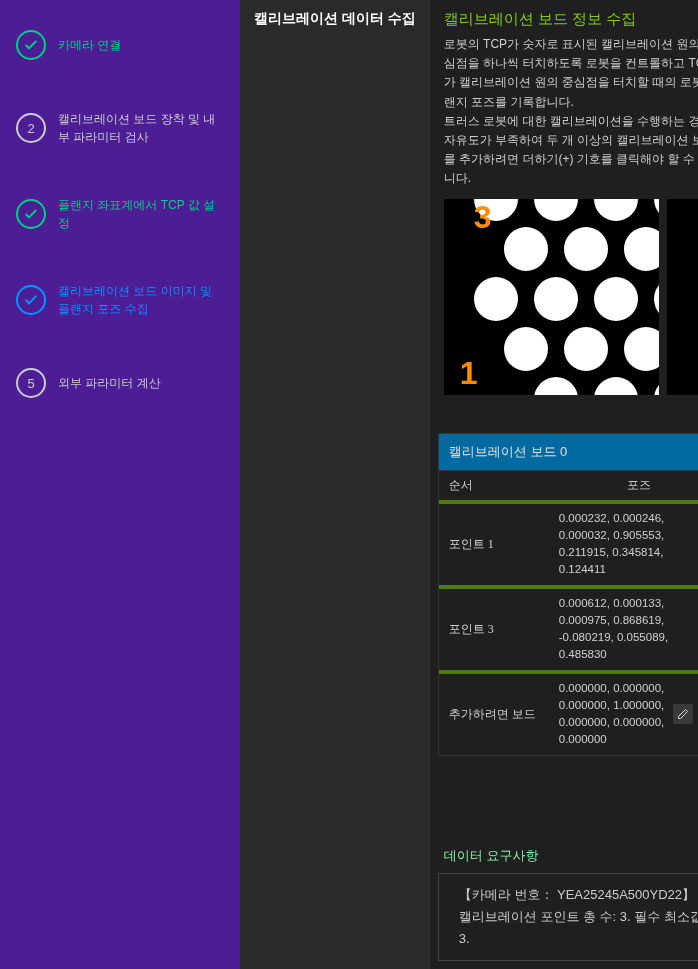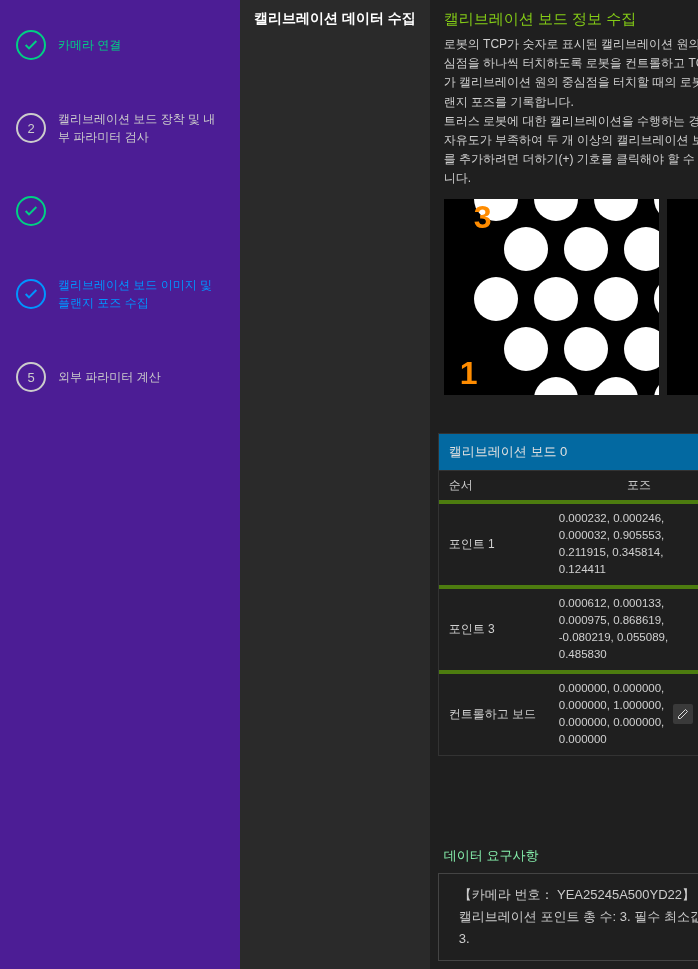--- a/index.html
+++ b/index.html
@@ -153,21 +153,21 @@
       cursor: pointer;
       color: #ccc;
     }
     .table-head {
       display: flex;
       padding: 6px 10px;
       font-size: 12px;
       color: #ccc;
       border-top: 1px solid #333;
     }
-    .col-order { width: 110px; }
+    .col-order { width: 110px; font-family: Liberation Serif, serif; }
     .col-pose { flex: 1; text-align: center; }
     .data-row {
       display: flex;
       align-items: center;
       padding: 6px 10px;
       font-size: 11.5px;
       color: #d0d0d0;
       border-top: 4px solid #4d7c0f;
       line-height: 1.5;
     }
@@ -222,20 +222,21 @@
     <div class="step-circle">2</div>
     <div class="step-label">캘리브레이션 보드 장착 및 내부 파라미터 검사</div>
   </div>
 
   <div class="step-item">
     <div class="step-circle done">
       <svg width="16" height="16" viewBox="0 0 24 24" fill="none" stroke="currentColor" stroke-width="3">
           <polyline points="20 6 9 17 4 12"></polyline>
         </svg>
     </div>
+    <div class="step-label done">플랜지 좌표계에서 TCP 값 설정</div>
   </div>
 
   <div class="step-item">
     <div class="step-circle active">
       <svg width="16" height="16" viewBox="0 0 24 24" fill="none" stroke="currentColor" stroke-width="3">
           <polyline points="20 6 9 17 4 12"></polyline>
         </svg>
     </div>
     <div class="step-label active">캘리브레이션 보드 이미지 및 플랜지 포즈 수집</div>
   </div>
@@ -339,21 +340,21 @@
         <div class="actions">
           <div class="icon-btn">
             <svg width="12" height="12" viewBox="0 0 24 24" fill="none" stroke="currentColor" stroke-width="2">
                 <path d="M17 3l4 4L7 21H3v-4L17 3z"></path>
               </svg>
           </div>
         </div>
       </div>
 
       <div class="data-row">
-        <div class="col-order">컨트롤하고 보드</div>
+        <div class="col-order">추가하려면 보드</div>
         <div class="col-pose" style="text-align:left;">0.000000, 0.000000, 0.000000, 1.000000, 0.000000, 0.000000, 0.000000</div>
         <div class="actions">
           <div class="icon-btn">
             <svg width="12" height="12" viewBox="0 0 24 24" fill="none" stroke="currentColor" stroke-width="2">
                 <path d="M17 3l4 4L7 21H3v-4L17 3z"></path>
               </svg>
           </div>
           <div class="icon-btn">
             <svg width="12" height="12" viewBox="0 0 24 24" fill="none" stroke="currentColor" stroke-width="2">
                 <path d="M23 4v6h-6"></path>

